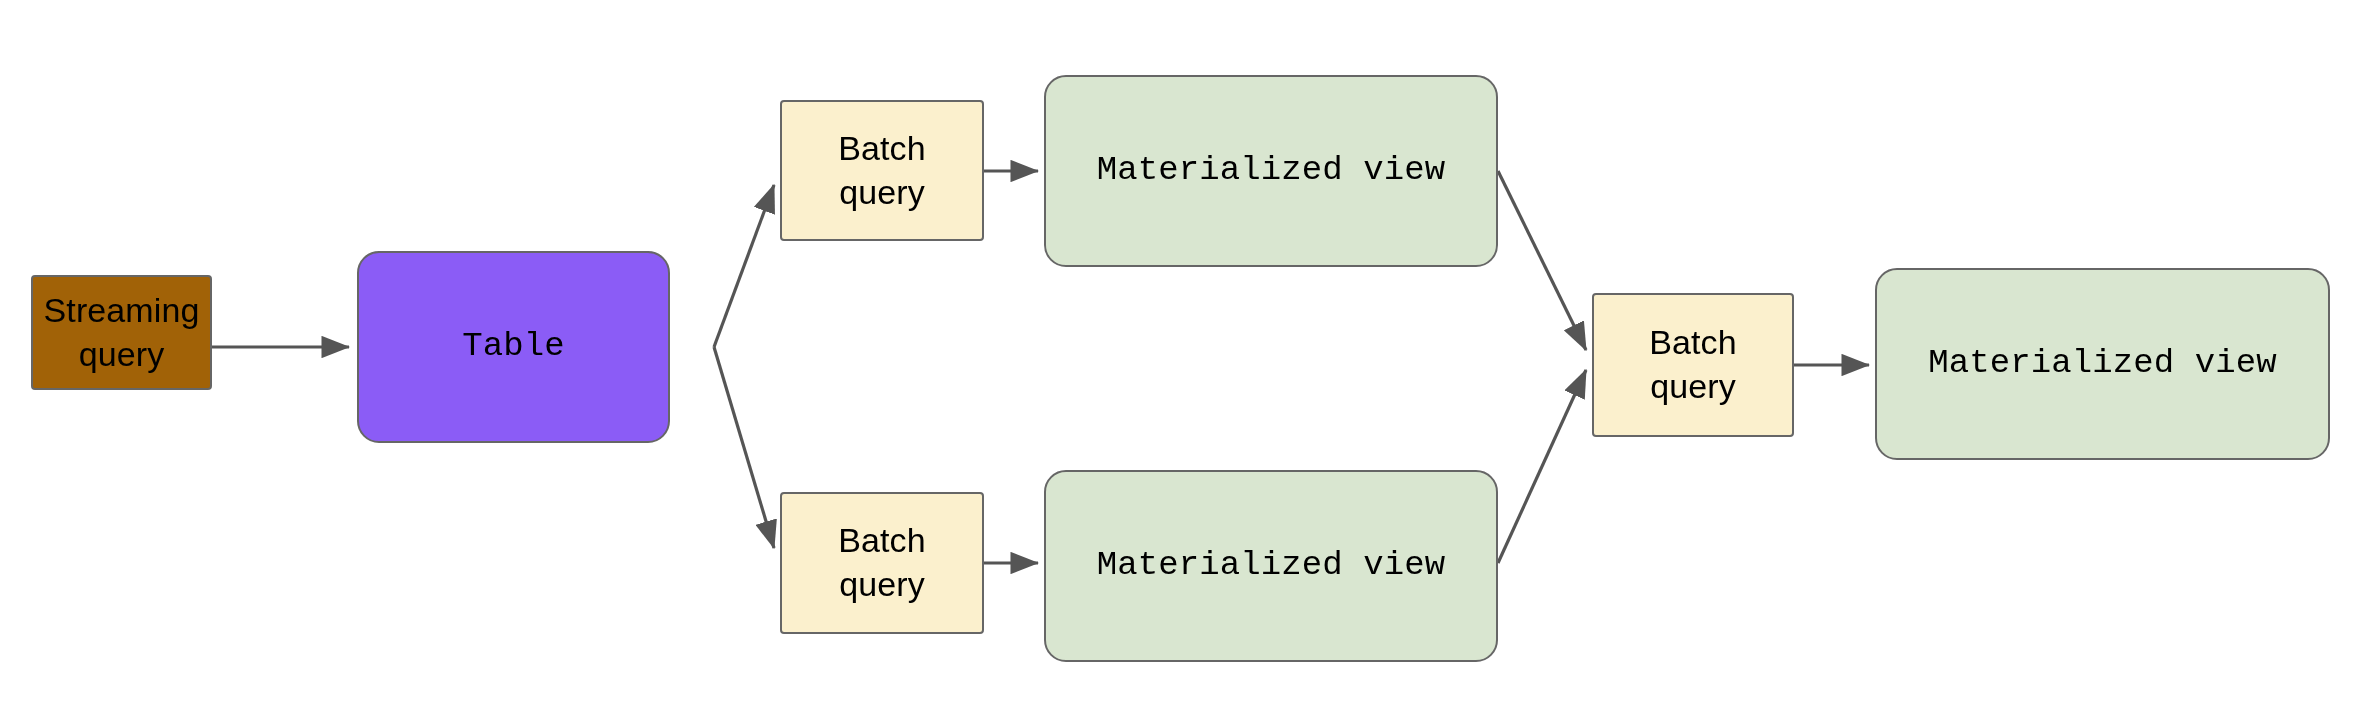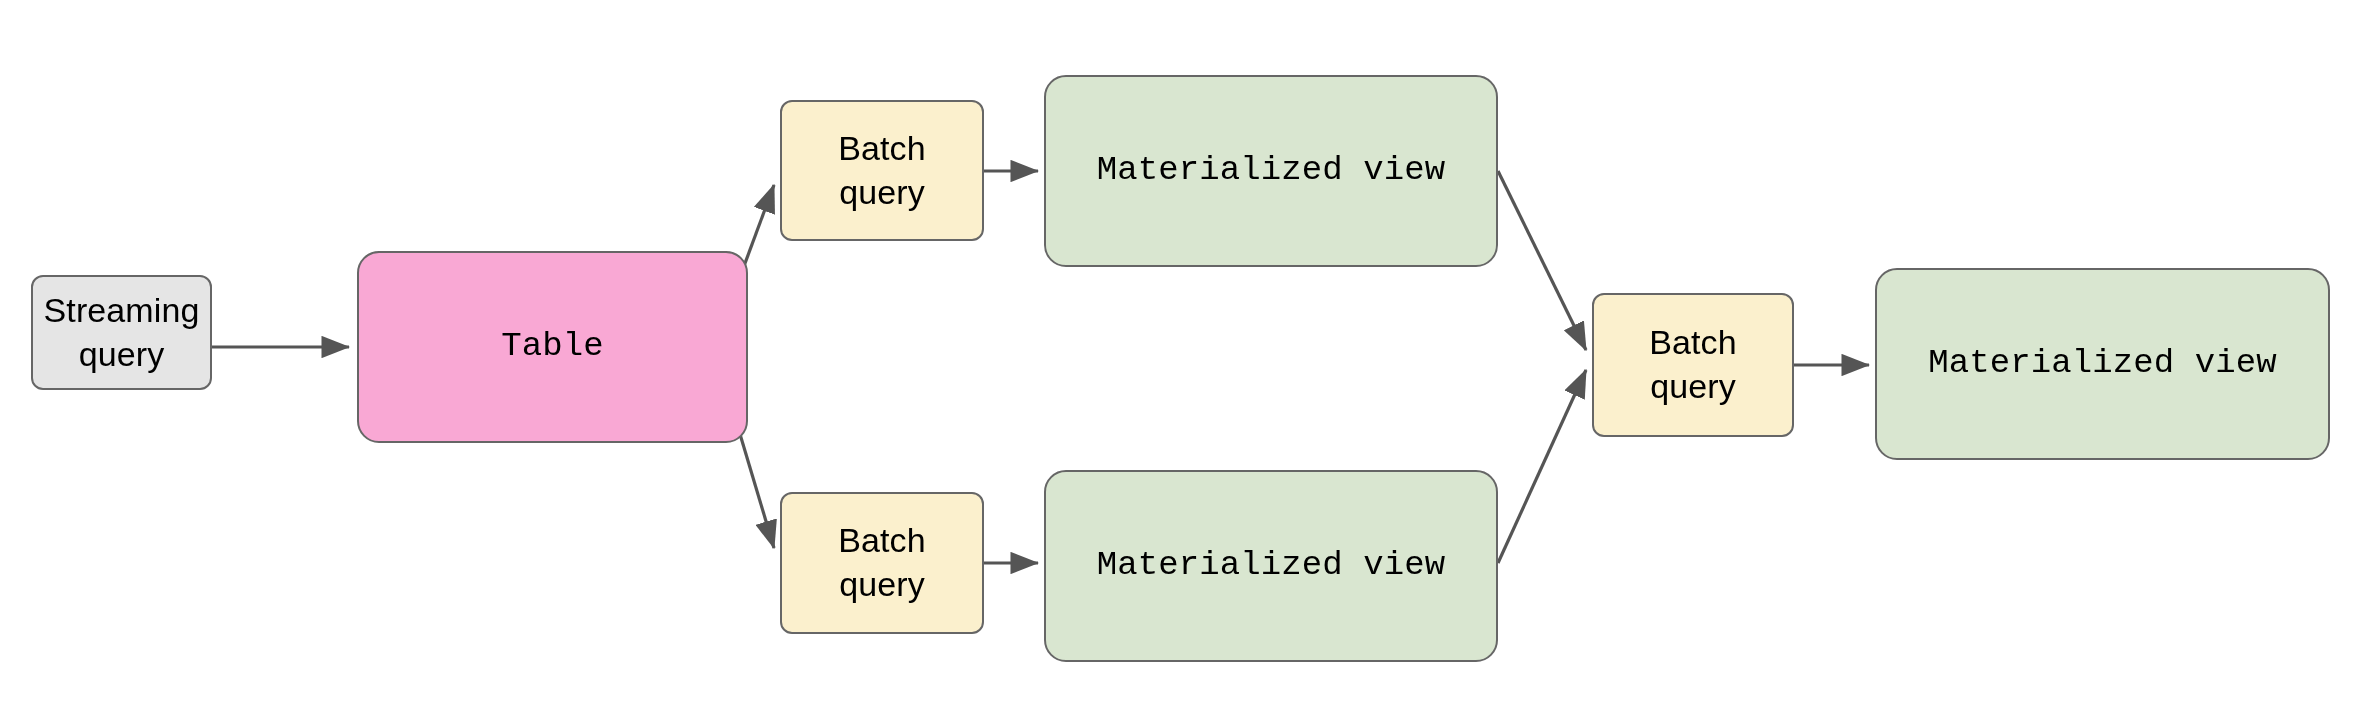--- a/index.html
+++ b/index.html
@@ -34,21 +34,21 @@
     text-align: center;
     color: #000000;
     font-size: 34px;
     line-height: 1.28;
     letter-spacing: 0.1px;
     border: 2px solid #666666;
     z-index: 2;
   }
   .node.process {
     background: #fbf0cd;
-    border-radius: 12px;
+    border-radius: 4px;
   }
   .node.store {
     background: #d9e6d0;
     border-radius: 22px;
     font-family: Liberation Mono, monospace;
   }
   .node-label {
     display: block;
     white-space: pre-line;
     padding: 0 6px;
@@ -70,26 +70,26 @@
         <line x1="714" y1="347" x2="774" y2="185" marker-end="url(#arrowhead)" stroke="#555555"></line>
         <line x1="714" y1="347" x2="774" y2="548" marker-end="url(#arrowhead)" stroke="#555555"></line>
         <line x1="984" y1="171" x2="1038" y2="171" marker-end="url(#arrowhead)" stroke="#555555"></line>
         <line x1="984" y1="563" x2="1038" y2="563" marker-end="url(#arrowhead)" stroke="#555555"></line>
         <line x1="1498" y1="171" x2="1586" y2="350" marker-end="url(#arrowhead)" stroke="#555555"></line>
         <line x1="1498" y1="563" x2="1586" y2="370" marker-end="url(#arrowhead)" stroke="#555555"></line>
         <line x1="1794" y1="365" x2="1869" y2="365" marker-end="url(#arrowhead)" stroke="#555555"></line>
       </g>
   </svg>
 
-  <div class="node process" style="left: 31px; top: 275px; width: 181px; height: 115px; background: #e5e5e5; border-color: rgb(102, 102, 102); color: rgb(0, 0, 0);">
+  <div class="node process" style="left: 31px; top: 275px; width: 181px; height: 115px; background: #a16207; border-color: rgb(102, 102, 102); color: rgb(0, 0, 0);">
     <span class="node-label">Streaming
 query</span>
   </div>
 
-  <div class="node store" style="left: 357px; top: 251px; width: 391px; height: 192px; background: #f9a8d4; border-color: rgb(102, 102, 102); color: rgb(0, 0, 0);">
+  <div class="node store" style="left: 357px; top: 251px; width: 313px; height: 192px; background: #8b5cf6; border-color: rgb(102, 102, 102); color: rgb(0, 0, 0);">
     <span class="node-label">Table</span>
   </div>
 
   <div class="node process" style="left: 780px; top: 100px; width: 204px; height: 141px; background: rgb(251, 240, 205); border-color: rgb(102, 102, 102); color: rgb(0, 0, 0);">
     <span class="node-label">Batch
 query</span>
   </div>
 
   <div class="node store" style="left: 1044px; top: 75px; width: 454px; height: 192px; background: rgb(217, 230, 208); border-color: rgb(102, 102, 102); color: rgb(0, 0, 0);">
     <span class="node-label">Materialized view</span>

